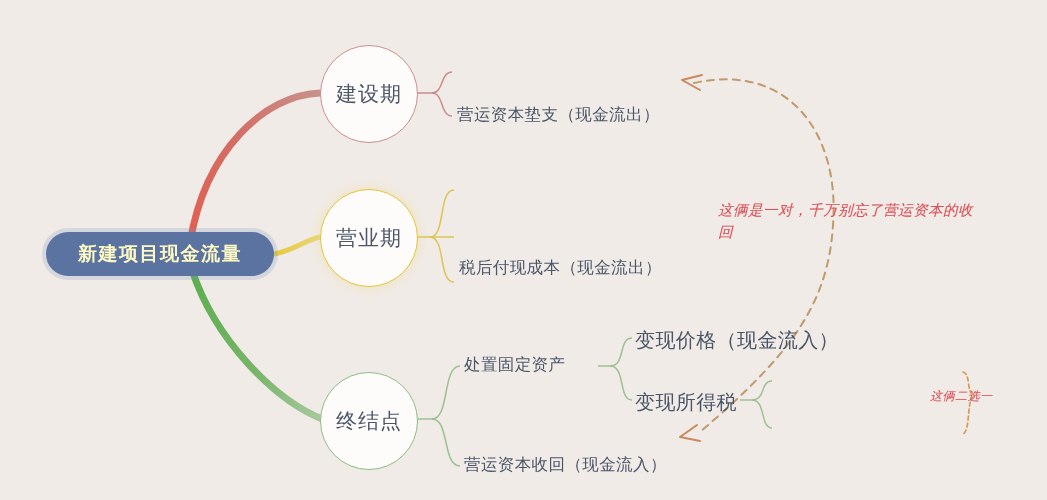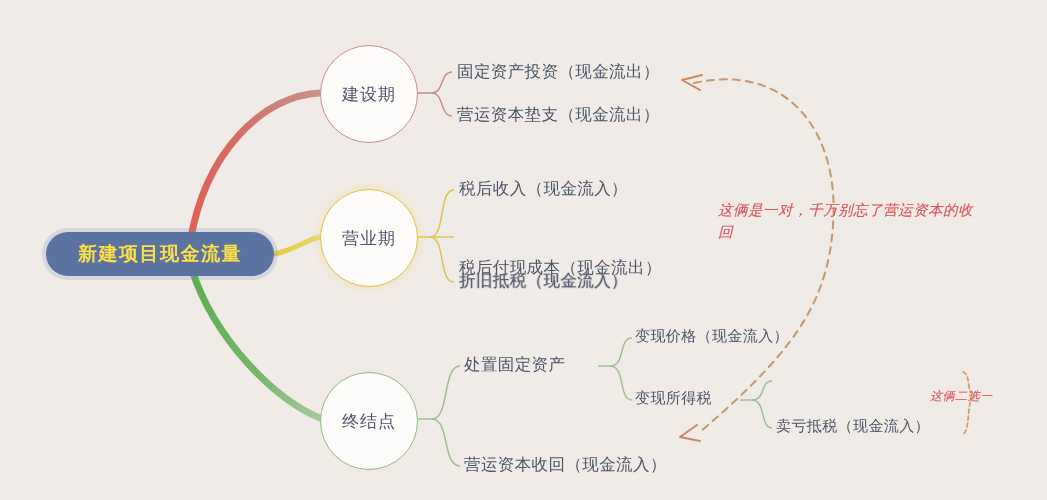--- a/index.html
+++ b/index.html
@@ -32,41 +32,41 @@
     height: 44px;
     border-radius: 22px;
     background: #5a73a0;
     box-shadow: 0 0 0 4px rgba(120,145,185,0.22);
     display: flex;
     align-items: center;
     justify-content: center;
     z-index: 6;
   }
   .root-node span {
-    color: #fde047;
+    color: #fef9c3;
     font-size: 19px;
     font-weight: bold;
     letter-spacing: 1.5px;
     white-space: nowrap;
   }
 
   
   .circle-node {
     position: absolute;
     width: 96px;
     height: 96px;
     border-radius: 50%;
     background: #fefcfa;
     display: flex;
     align-items: center;
     justify-content: center;
     z-index: 5;
   }
   .circle-node span {
-    font-size: 17px;
+    font-size: 21px;
     color: #4c5668;
     letter-spacing: 1px;
     white-space: nowrap;
   }
   .c-build   { left: 320px; top: 45px;  border: 1.6px solid #c98d8d; }
   .c-operate { left: 320px; top: 189px; border: 1.6px solid #e3c437; box-shadow: 0 0 10px 2px rgba(240,215,120,0.30); }
   .c-end     { left: 320px; top: 372px; border: 1.6px solid #8ebb84; }
 
   
   .leaf {
@@ -75,21 +75,21 @@
     color: #4a5568;
     white-space: nowrap;
     letter-spacing: 0.4px;
     z-index: 4;
   }
   .leaf.blur {
     filter: blur(0.1px);
     text-shadow: 0.8px 0 0 rgba(150,155,165,0.55), -0.8px 0 0 rgba(150,155,165,0.45), 0 0.7px 0 rgba(140,145,160,0.4);
     opacity: 0.92;
   }
-  .leaf.sub { font-size: 15px; }
+  .leaf.sub { font-size: 20px; }
 
   
   .note {
     position: absolute;
     color: #d9525a;
     font-family: Liberation Sans, sans-serif;
     font-style: italic;
     font-size: 14.5px;
     line-height: 1.5;
     letter-spacing: 0.5px;
@@ -162,31 +162,27 @@
   <div class="circle-node c-build">
     <span>建设期</span>
   </div>
   <div class="circle-node c-operate">
     <span>营业期</span>
   </div>
   <div class="circle-node c-end">
     <span>终结点</span>
   </div>
 
-  <div class="leaf" style="left:457px; top:61px;">固定资产投资（现金流出）</div>
   <div class="leaf" style="left:457px; top:104px;text-align:right;">营运资本垫支（现金流出）</div>
 
-  <div class="leaf" style="left:459px; top:178px;">税后收入（现金流入）</div>
   <div class="leaf" style="left:459px; top:225px;margin-top:32px;">税后付现成本（现金流出）</div>
-  <div class="leaf blur" style="left:459px; top:270px;">折旧抵税（现金流入）</div>
 
   <div class="leaf" style="left:464px; top:354px;">处置固定资产</div>
   <div class="leaf" style="left:464px; top:454px;">营运资本收回（现金流入）</div>
 
   <div class="leaf sub" style="left:635px; top:327px;">变现价格（现金流入）</div>
   <div class="leaf sub" style="left:635px; top:389px;">变现所得税</div>
 
-  <div class="leaf sub" style="left:776px; top:417px;">卖亏抵税（现金流入）</div>
 
   <div class="note note-pair">这俩是一对，千万别忘了营运资本的收回</div>
   <div class="note note-pick">这俩二选一</div>
 
 </div>
 
 </body></html>

